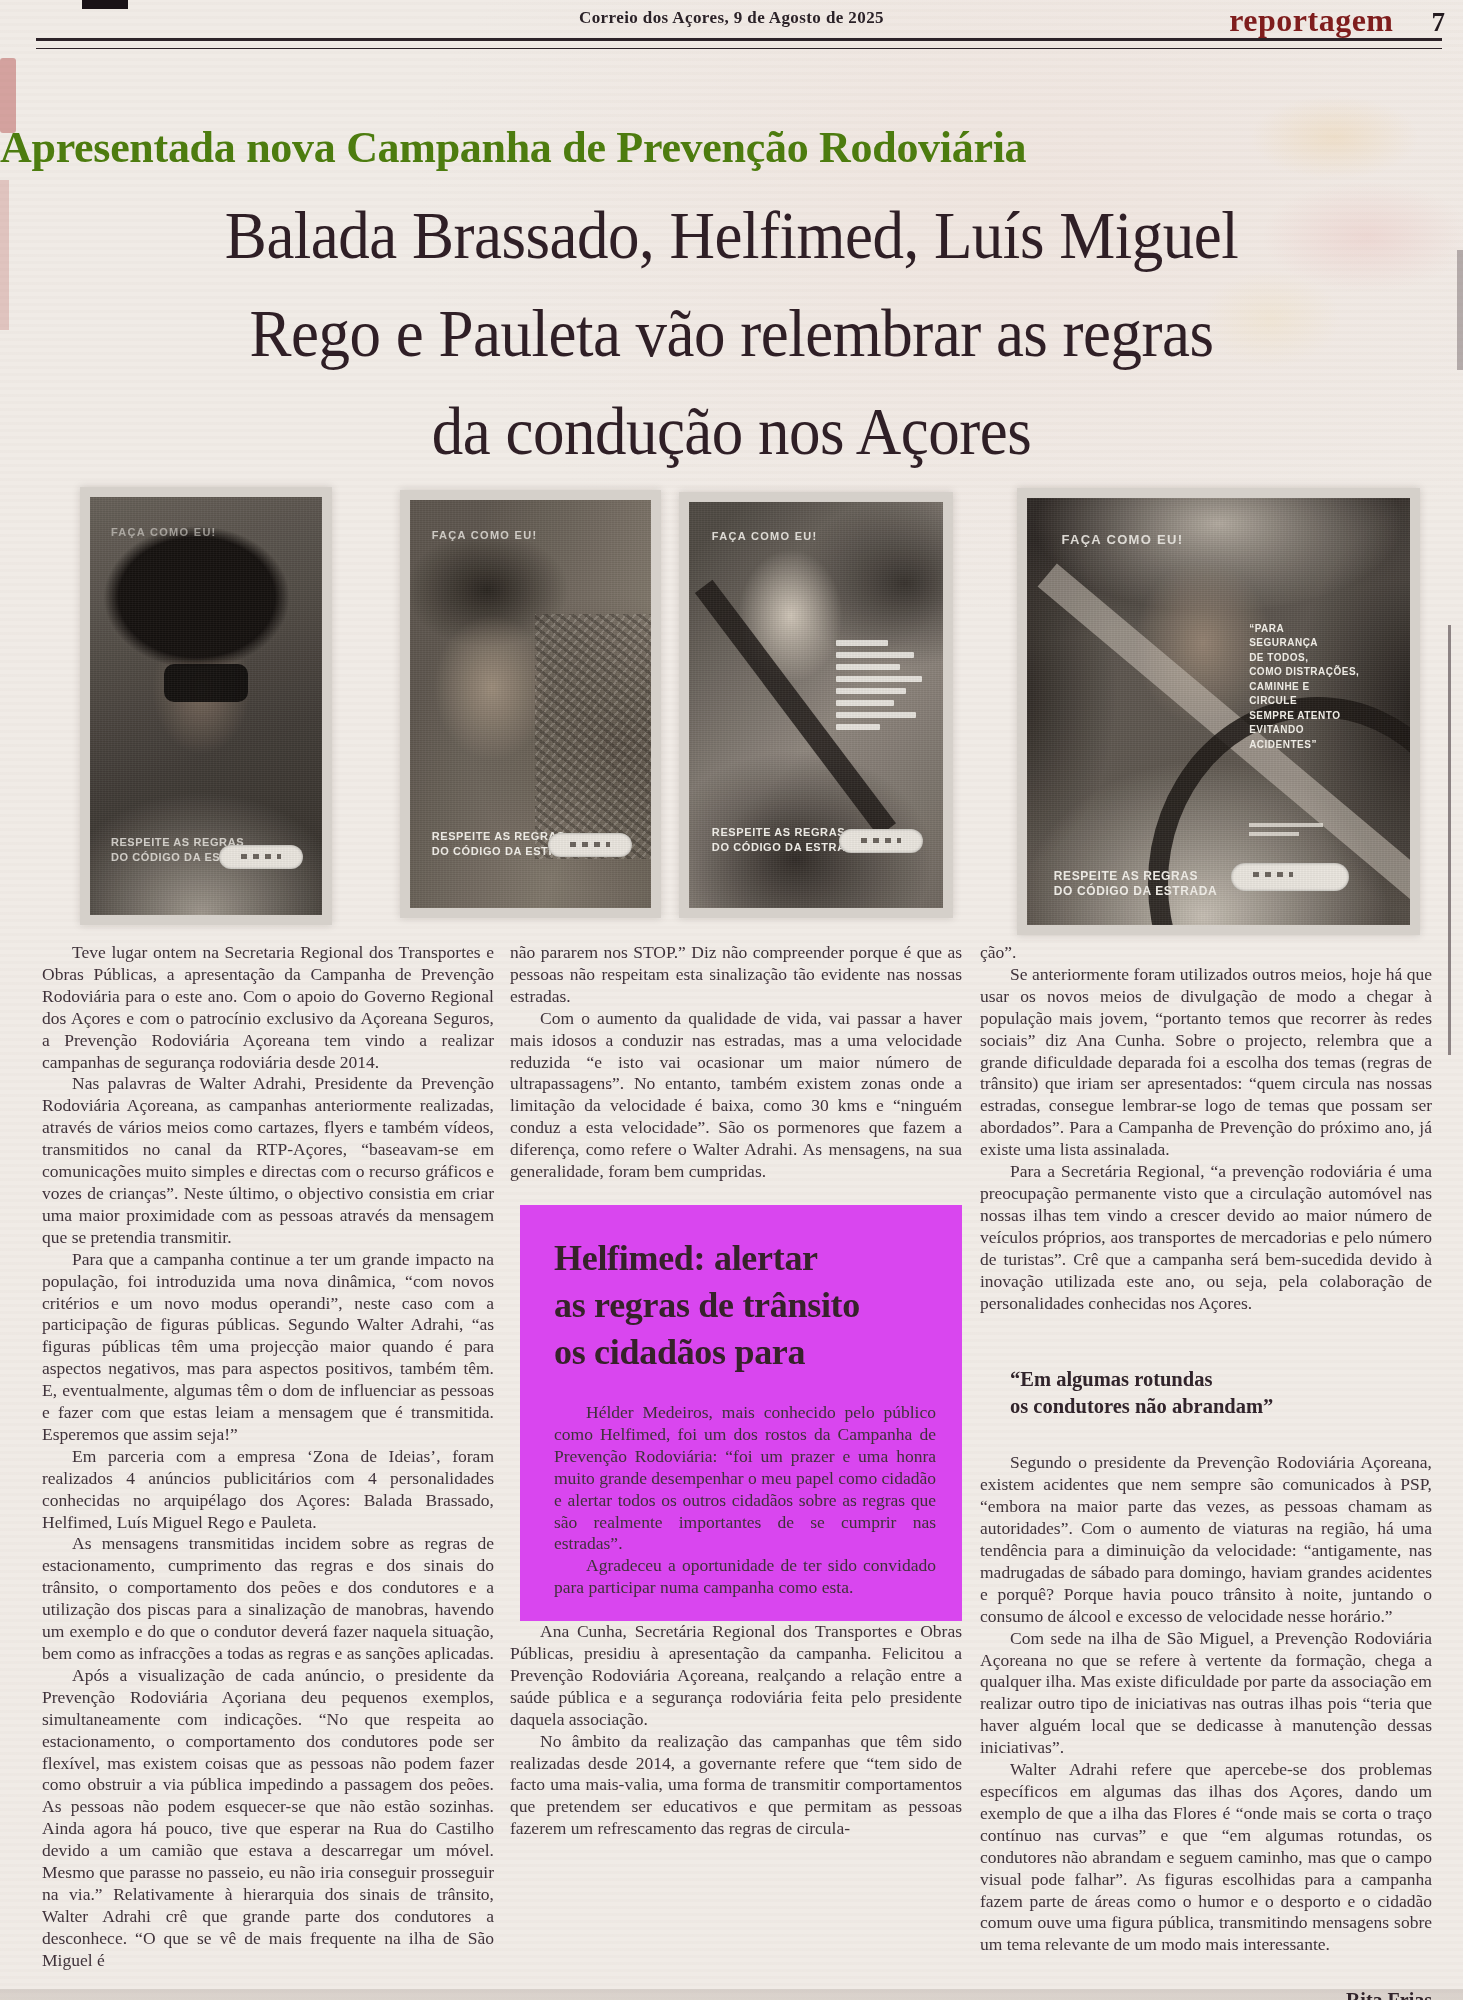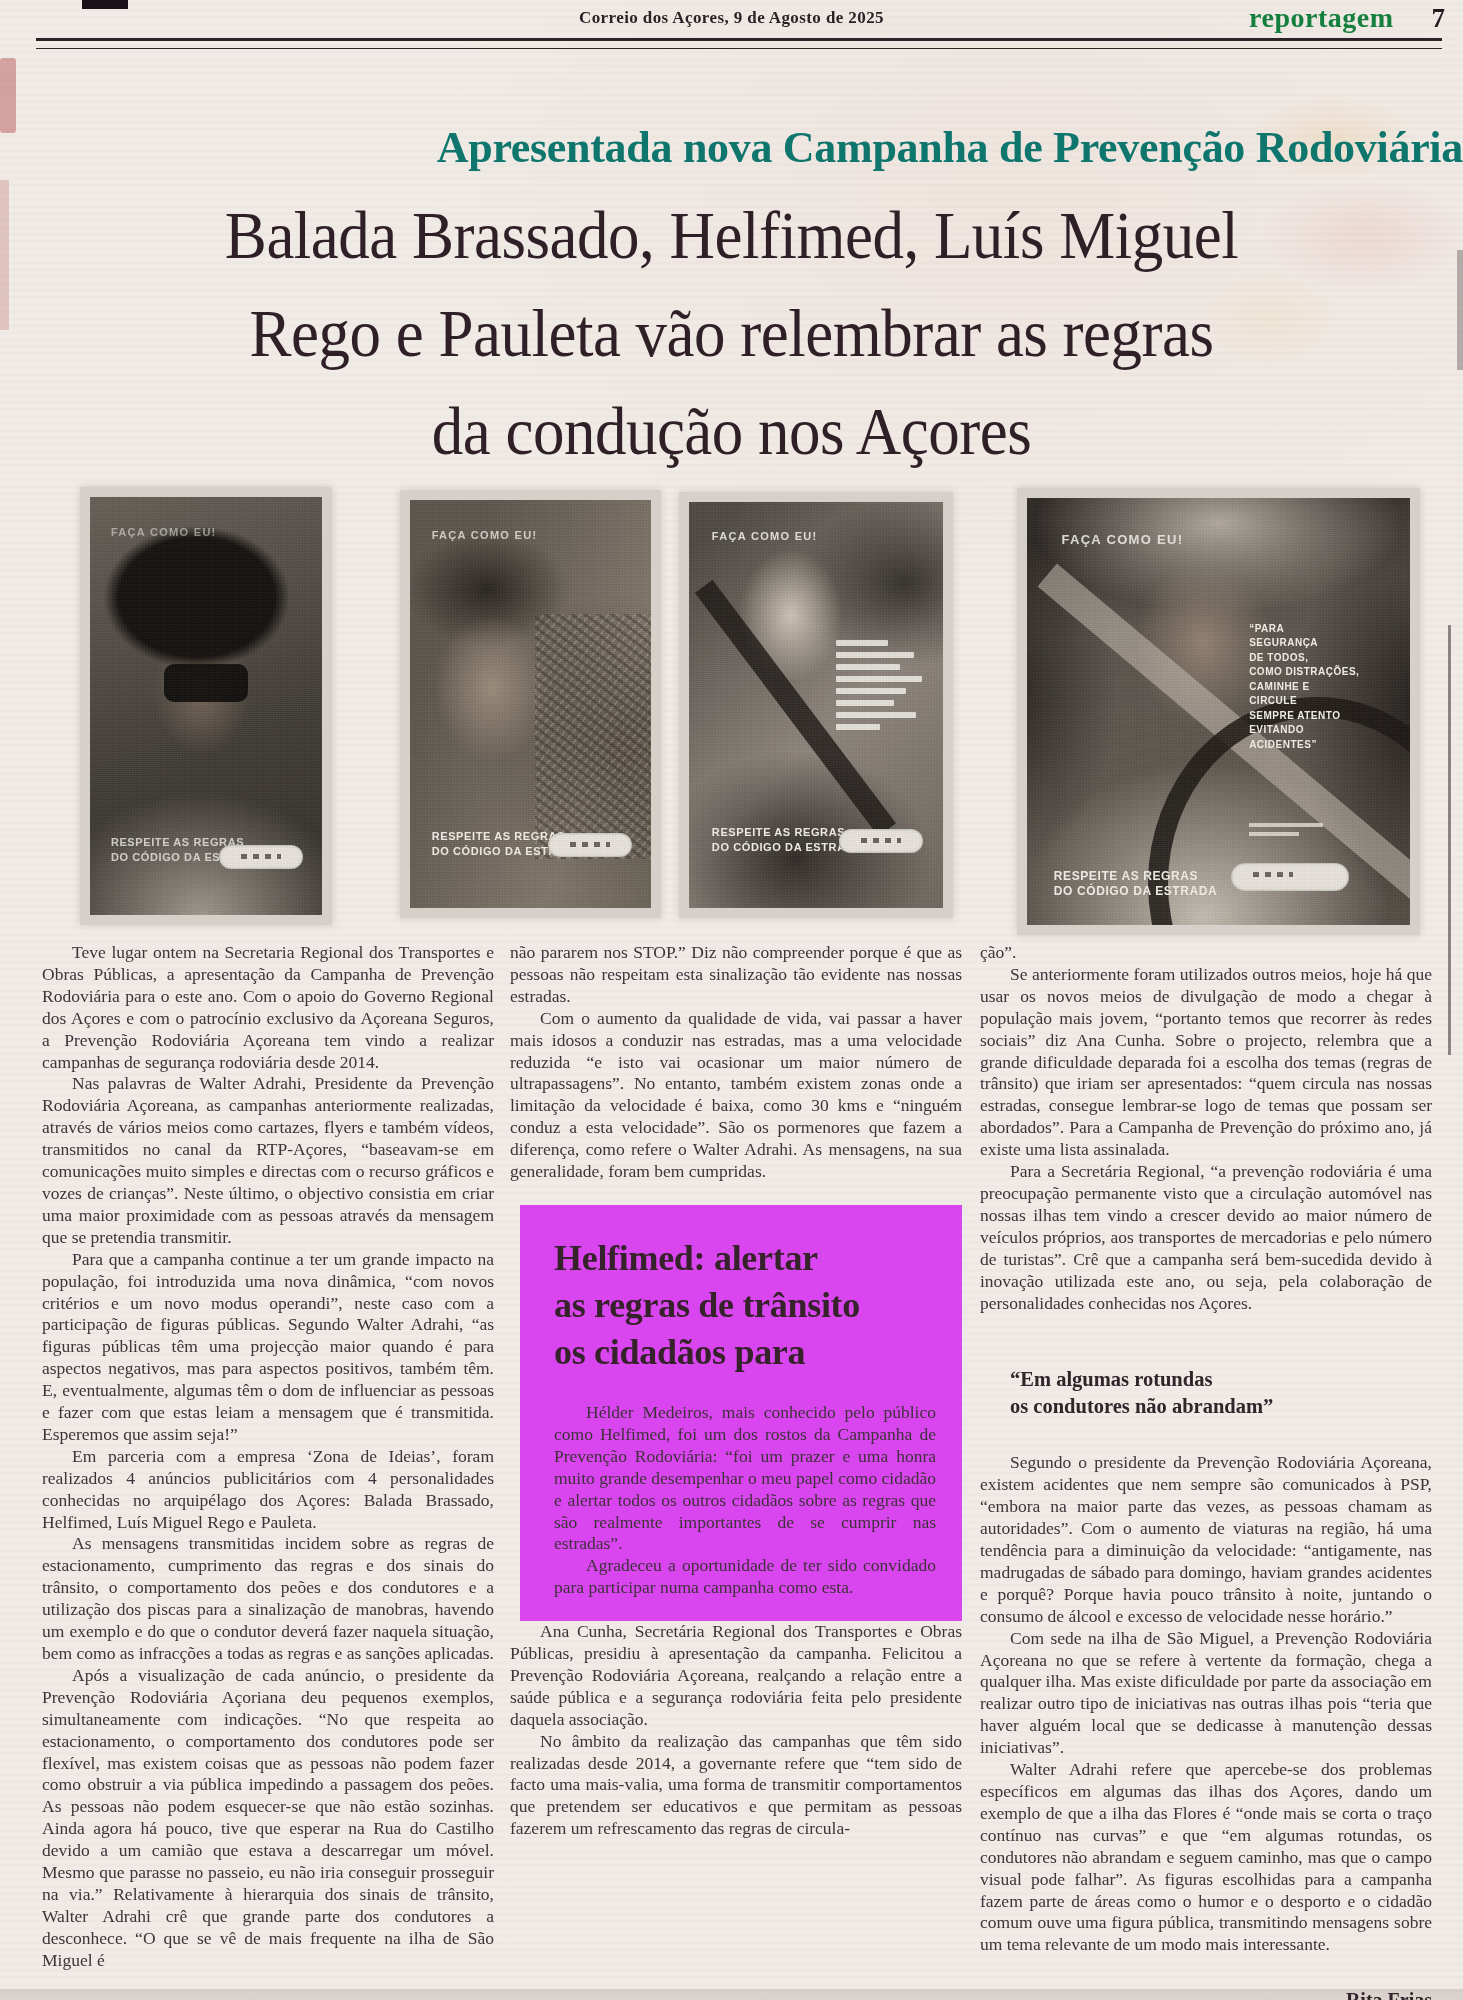--- a/index.html
+++ b/index.html
@@ -13,28 +13,28 @@
   .scan-texture{position:absolute;inset:0;pointer-events:none;
     background:
       repeating-linear-gradient(0deg, rgba(120,100,90,.025) 0 3px, rgba(255,255,255,.02) 3px 7px),
       radial-gradient(60% 30% at 70% 10%, rgba(235,210,200,.25), transparent 70%);
   }
 
   
   .masthead{position:absolute;top:8px;left:0;width:100%;text-align:center;
     font-size:17px;font-weight:bold;letter-spacing:.4px;color:#2b2228;}
   .section-box{position:absolute;top:2px;right:18px;display:flex;align-items:baseline;gap:38px;}
-  .section-label{font-size:28px;font-weight:bold;color:#15803d;letter-spacing:.5px;}
+  .section-label{font-size:32px;font-weight:bold;color:#7f1d1d;letter-spacing:.5px;}
   .page-number{font-size:27px;font-weight:bold;color:#241b20;}
   .header-rule{position:absolute;top:38px;left:36px;width:1406px;height:7px;
     border-top:3px solid #2c2228;border-bottom:1.5px solid #2c2228;}
 
   
-  .kicker{position:absolute;top:122px;left:0;width:100%;text-align:right;
-    font-size:44px;font-weight:bold;color:#0f766e;letter-spacing:-.3px;}
+  .kicker{position:absolute;top:122px;left:0;width:100%;text-align:left;
+    font-size:44px;font-weight:bold;color:#4d7c0f;letter-spacing:-.3px;}
   .headline{position:absolute;top:182px;left:0;width:100%;text-align:center;
     font-size:63px;line-height:98px;font-weight:normal;color:#2f1f26;letter-spacing:-.5px;}
   .headline div{transform:scaleY(1.08);transform-origin:center top;}
 
   
   .photo{position:absolute;background:#d5d0ca;box-shadow:0 0 8px rgba(60,50,45,.18);}
   .scene{position:absolute;inset:10px;overflow:hidden;background:#4b4641;}
   .grain{position:absolute;inset:0;pointer-events:none;opacity:.55;
     background:
       repeating-linear-gradient(0deg, rgba(255,255,255,.06) 0 1px, rgba(0,0,0,.06) 1px 2px),

